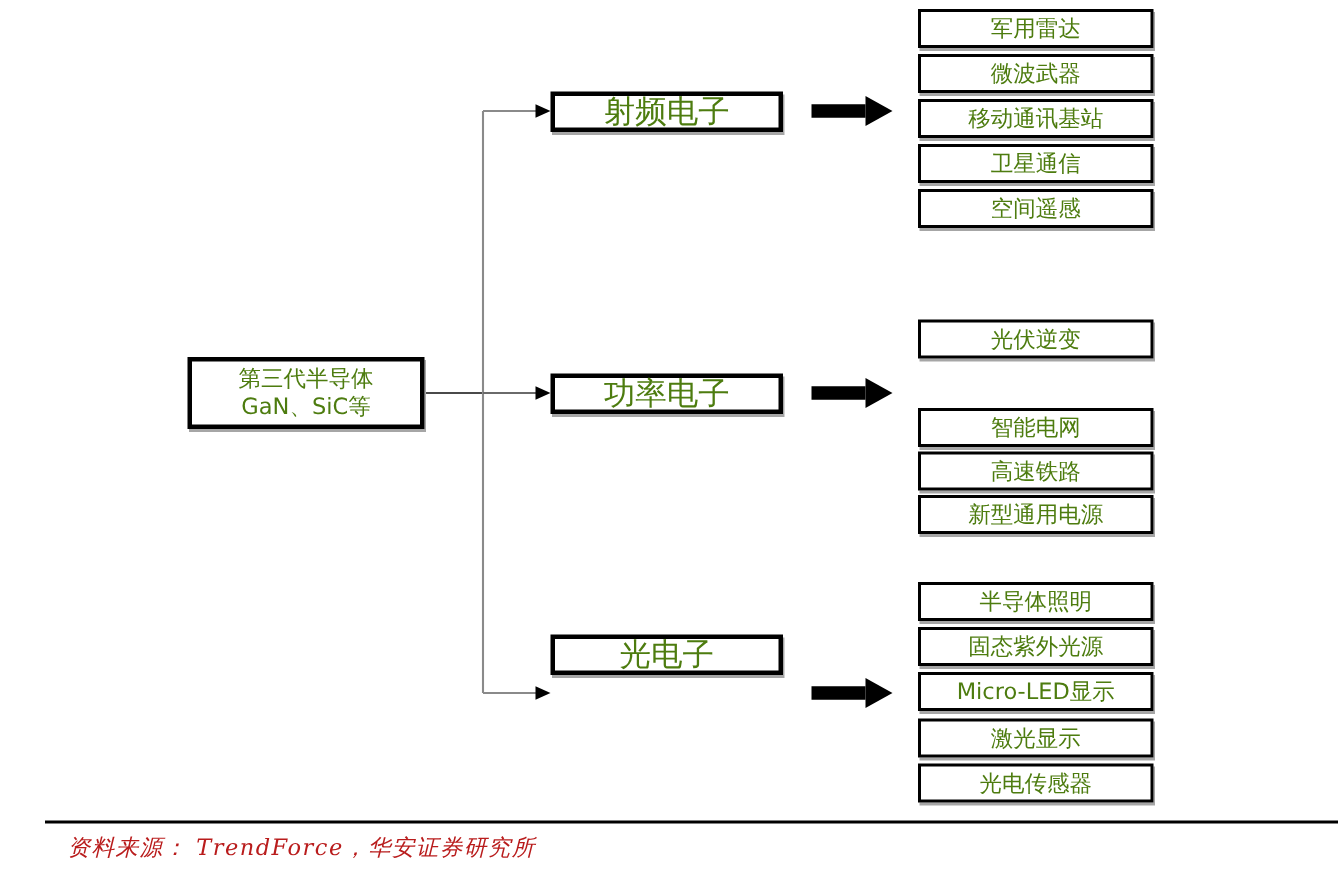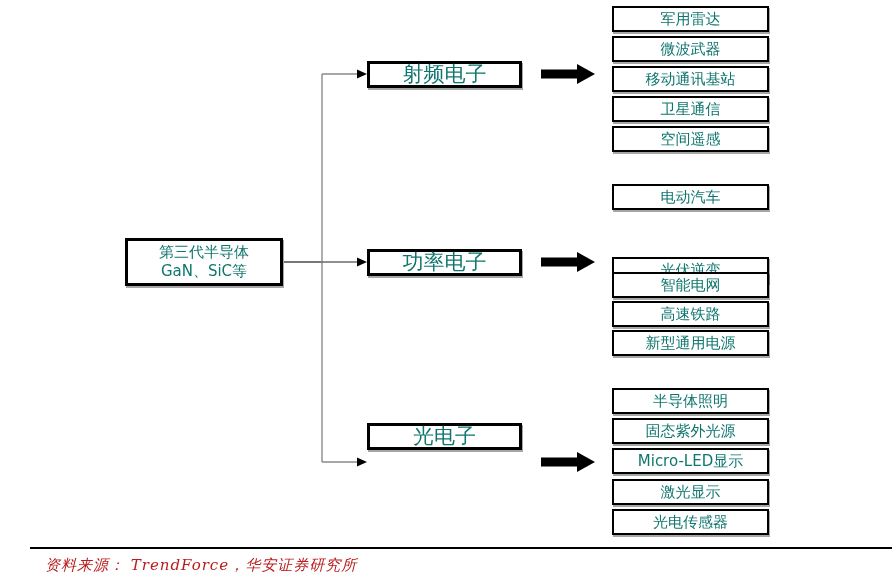--- a/index.html
+++ b/index.html
@@ -13,21 +13,21 @@
   }
   .box {
     position: absolute;
     box-sizing: border-box;
     background: #ffffff;
     border: 2px solid #000000;
     display: flex;
     align-items: center;
     justify-content: center;
     text-align: left;
-    color: #0f766e;
+    color: #4d7c0f;
     font-size: 15px;
     line-height: 1.25;
     box-shadow: 1px 2px 0 rgba(0,0,0,0.35);
   }
   .root-box {
     left: 125px; top: 238px; width: 158px; height: 48px;
     border-width: 3px;
     flex-direction: column;
     font-size: 15px;
   }
@@ -122,24 +122,21 @@
   <div class="box app-box" style="top:66px;">
       <span>移动通讯基站</span>
     </div>
   <div class="box app-box" style="top:96px;">
       <span>卫星通信</span>
     </div>
   <div class="box app-box" style="top:126px;">
       <span>空间遥感</span>
     </div>
 
-  <div class="box app-box" style="top:184px;">
-      <span>电动汽车</span>
-    </div>
-  <div class="box app-box" style="top:213px;margin-top:44px;">
+  <div class="box app-box" style="top:213px;">
       <span>光伏逆变</span>
     </div>
   <div class="box app-box" style="top:272px;">
       <span>智能电网</span>
     </div>
   <div class="box app-box" style="top:301px;">
       <span>高速铁路</span>
     </div>
   <div class="box app-box" style="top:330px;">
       <span>新型通用电源</span>

